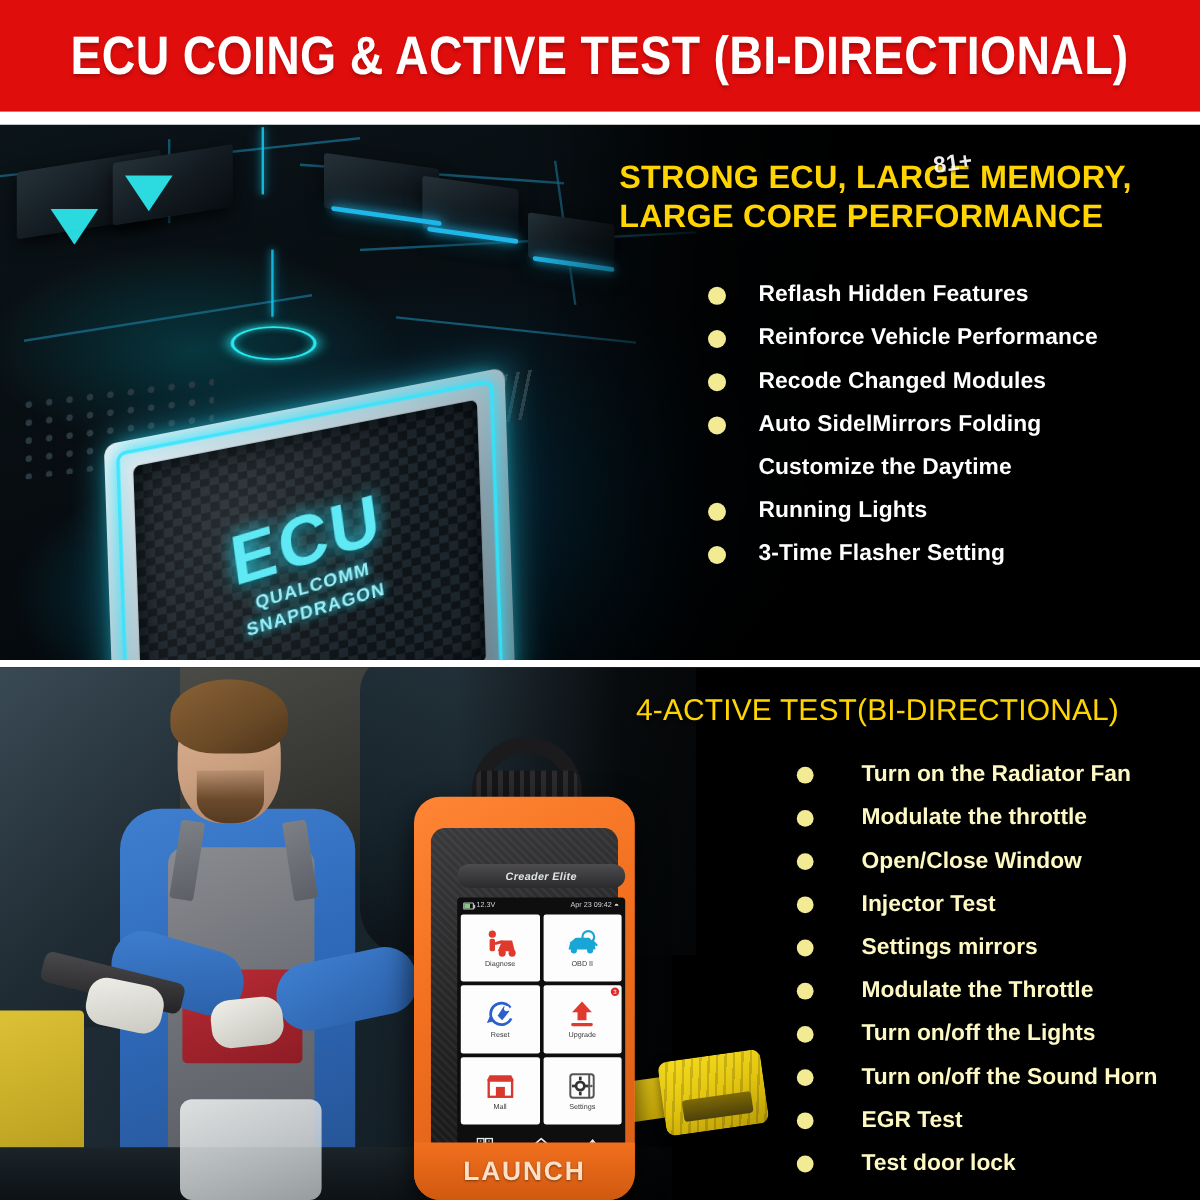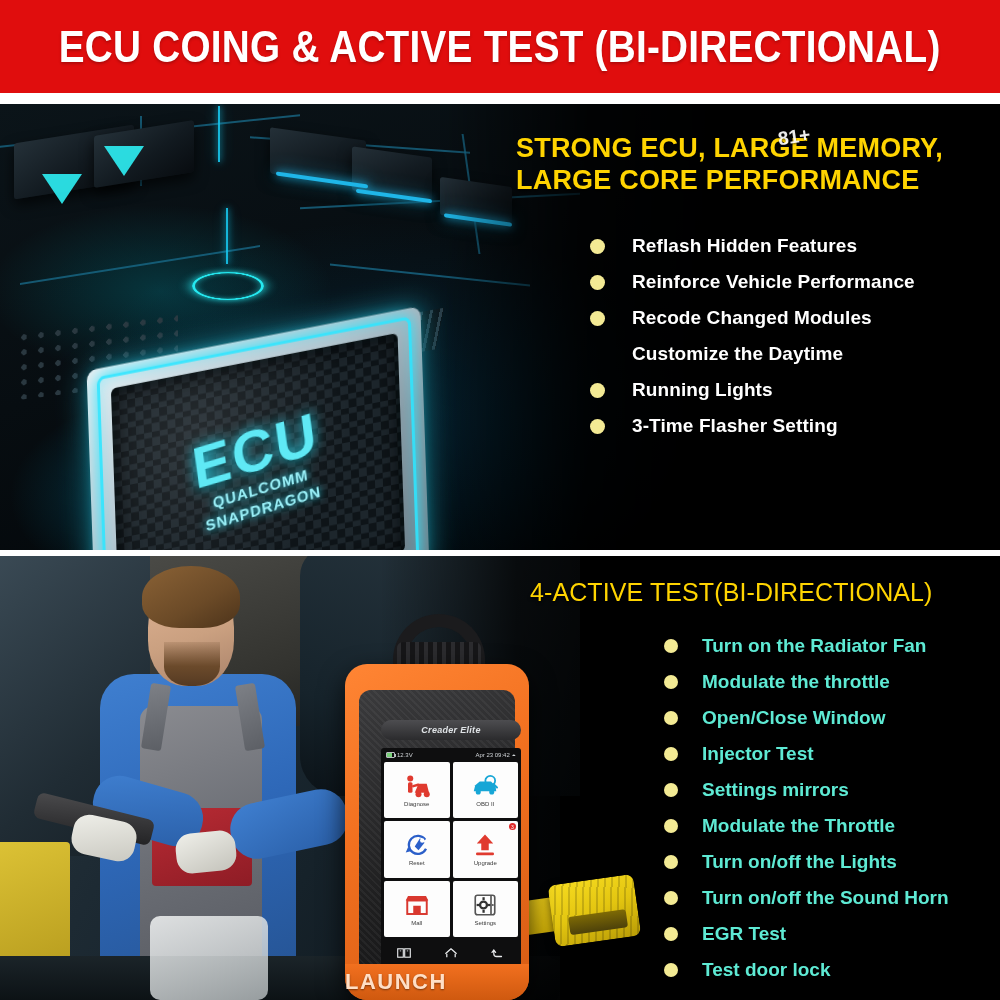--- a/index.html
+++ b/index.html
@@ -325,24 +325,24 @@
   .badge {
     position:absolute; right:2px; top:2px; width:7px; height:7px;
     border-radius:50%; background:#e02a2a; color:#fff;
     font-size:5px; display:flex; align-items:center; justify-content:center;
   }
   .scr-nav {
     height:26px; display:flex; align-items:center; justify-content:space-around;
     color:#e8eaec;
   }
   .dev-bottom {
-    position:absolute; left:0; bottom:0; width:184px; height:36px;
+    position:absolute; left:0; bottom:0; width:184px; height:48px;
     border-radius:0 0 22px 22px;
     background:linear-gradient(180deg,#f2701f,#cf590f);
-    display:flex; align-items:center; 
+    display:flex; align-items:center; justify-content:center;
   }
   .dev-brand {
     color:#ffdfc6; font-size:22px; font-weight:bold; letter-spacing:1.5px;
     text-shadow:0 1px 2px rgba(0,0,0,.45);
   }
   
   .obd {
     position:absolute; left:516px; top:324px; width:122px; height:72px;
     transform:rotate(-8deg);
   }
@@ -372,21 +372,21 @@
     letter-spacing:.1px; white-space:nowrap;
     text-shadow:0 2px 3px rgba(0,0,0,.75);
   }
   .bot-list { position:absolute; left:664px; top:72px; width:340px; }
   .brow { display:flex; align-items:center; height:36px; }
   .bdot {
     width:14px; height:14px; border-radius:50%;
     background:#f3ea94; flex:0 0 14px;
   }
   .btext {
-    color:#5eead4; font-size:19px; font-weight:bold; margin-left:24px;
+    color:#fef9c3; font-size:19px; font-weight:bold; margin-left:40px;
     white-space:nowrap; text-shadow:0 1px 2px rgba(0,0,0,.85);
   }
 </style>
 </head>
 <body>
 
 <div class="page">
 
   <div class="banner">
     <div class="banner-title">ECU COING &amp; ACTIVE TEST (BI-DIRECTIONAL)</div>
@@ -448,20 +448,24 @@
         <span class="fdot"></span>
         <span class="ftext">Reflash Hidden Features</span>
       </div>
       <div class="frow">
         <span class="fdot"></span>
         <span class="ftext">Reinforce Vehicle Performance</span>
       </div>
       <div class="frow">
         <span class="fdot"></span>
         <span class="ftext">Recode Changed Modules</span>
+      </div>
+      <div class="frow">
+        <span class="fdot"></span>
+        <span class="ftext">Auto SidelMirrors Folding</span>
       </div>
       <div class="frow">
         <span class="fdot hidden"></span>
         <span class="ftext">Customize the Daytime</span>
       </div>
       <div class="frow">
         <span class="fdot"></span>
         <span class="ftext">Running Lights</span>
       </div>
       <div class="frow">

